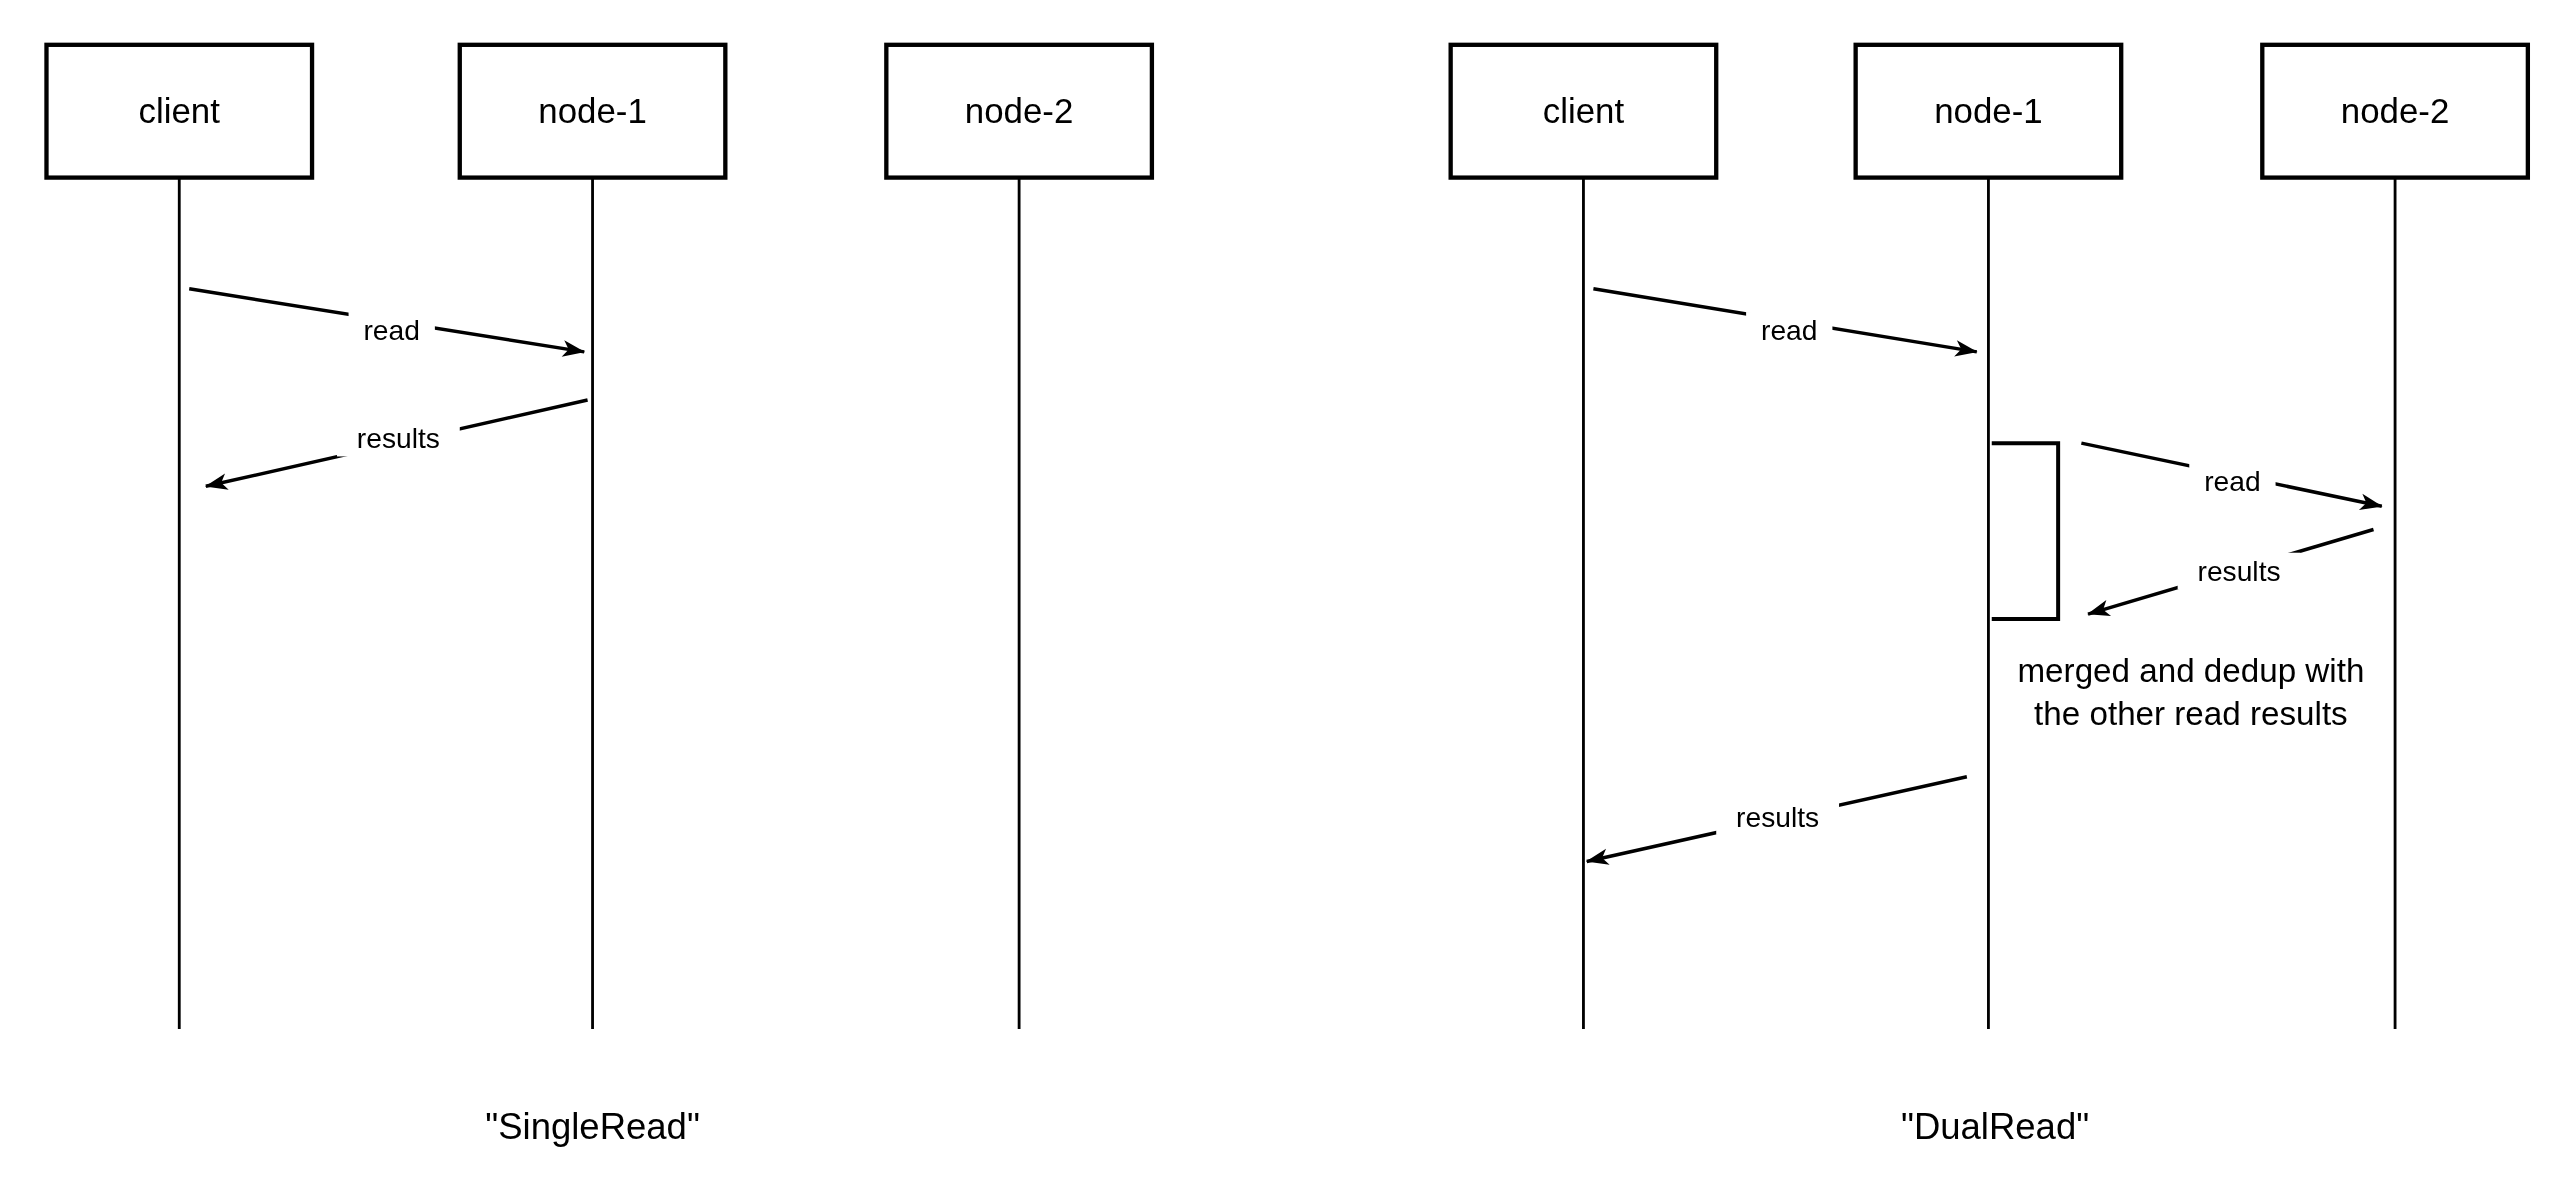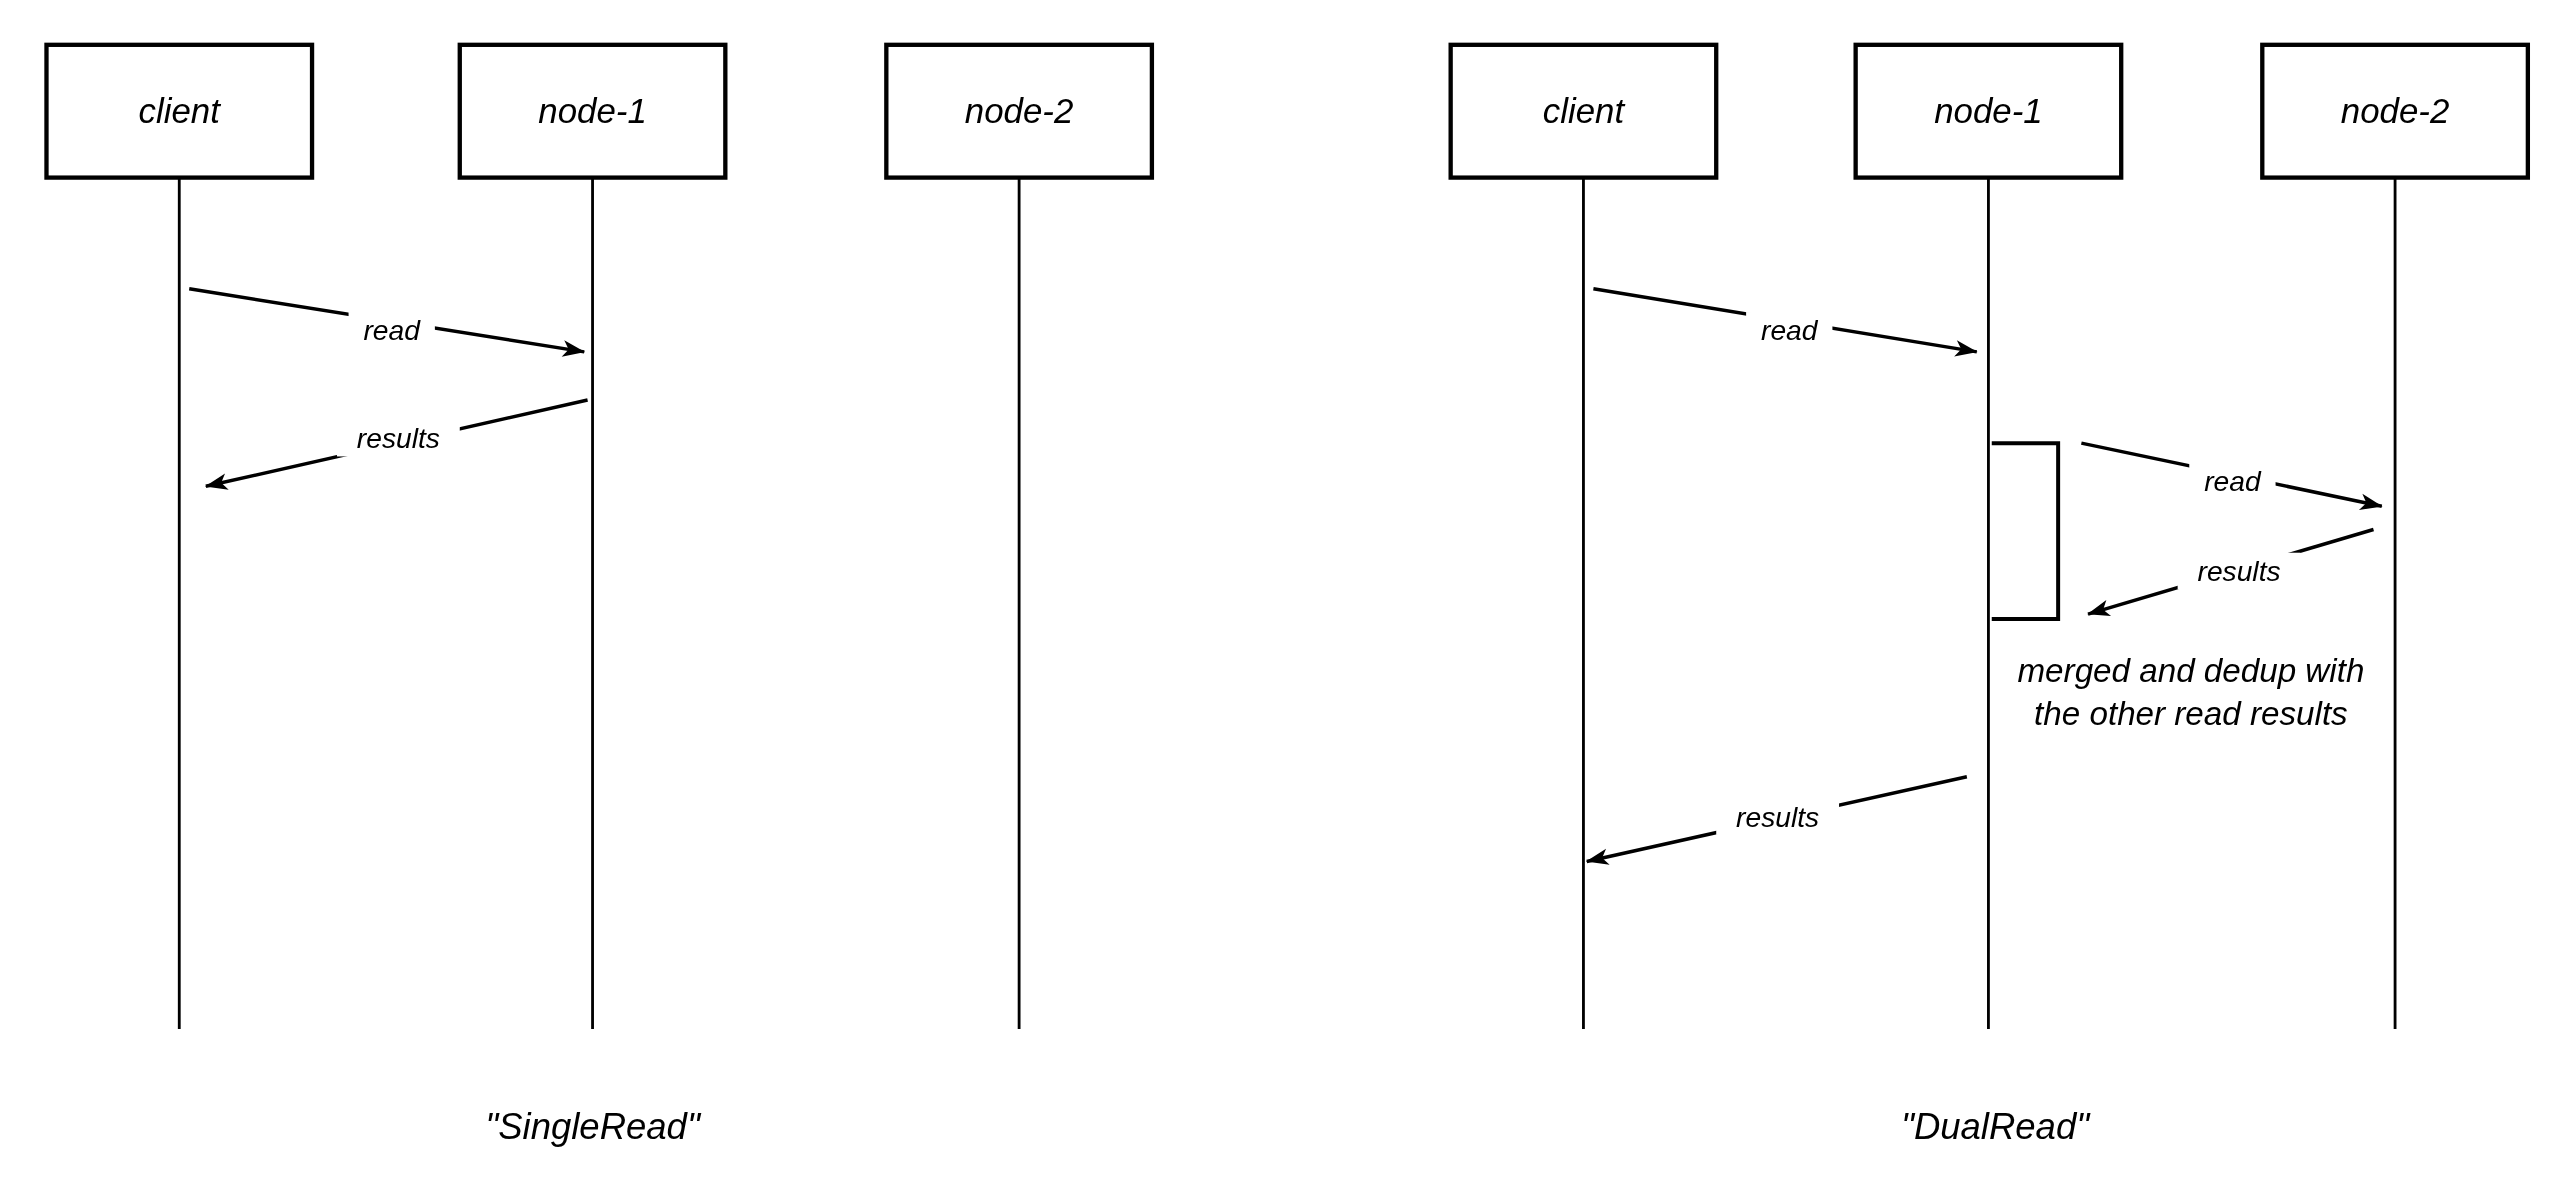--- a/index.html
+++ b/index.html
@@ -3,21 +3,20 @@
 <meta charset="utf-8">
 <style>
   html, body {
     margin: 0;
     padding: 0;
     background: #ffffff;
   }
   .canvas-wrap {
     width: 100%;
     background: #701a75;
-    font-style: italic;
   }
   svg {
     display: block;
     width: 100%;
     height: auto;
     background: #ffffff;
   }
   text {
     font-family: "Liberation Sans", "DejaVu Sans", sans-serif;
     fill: #000000;

